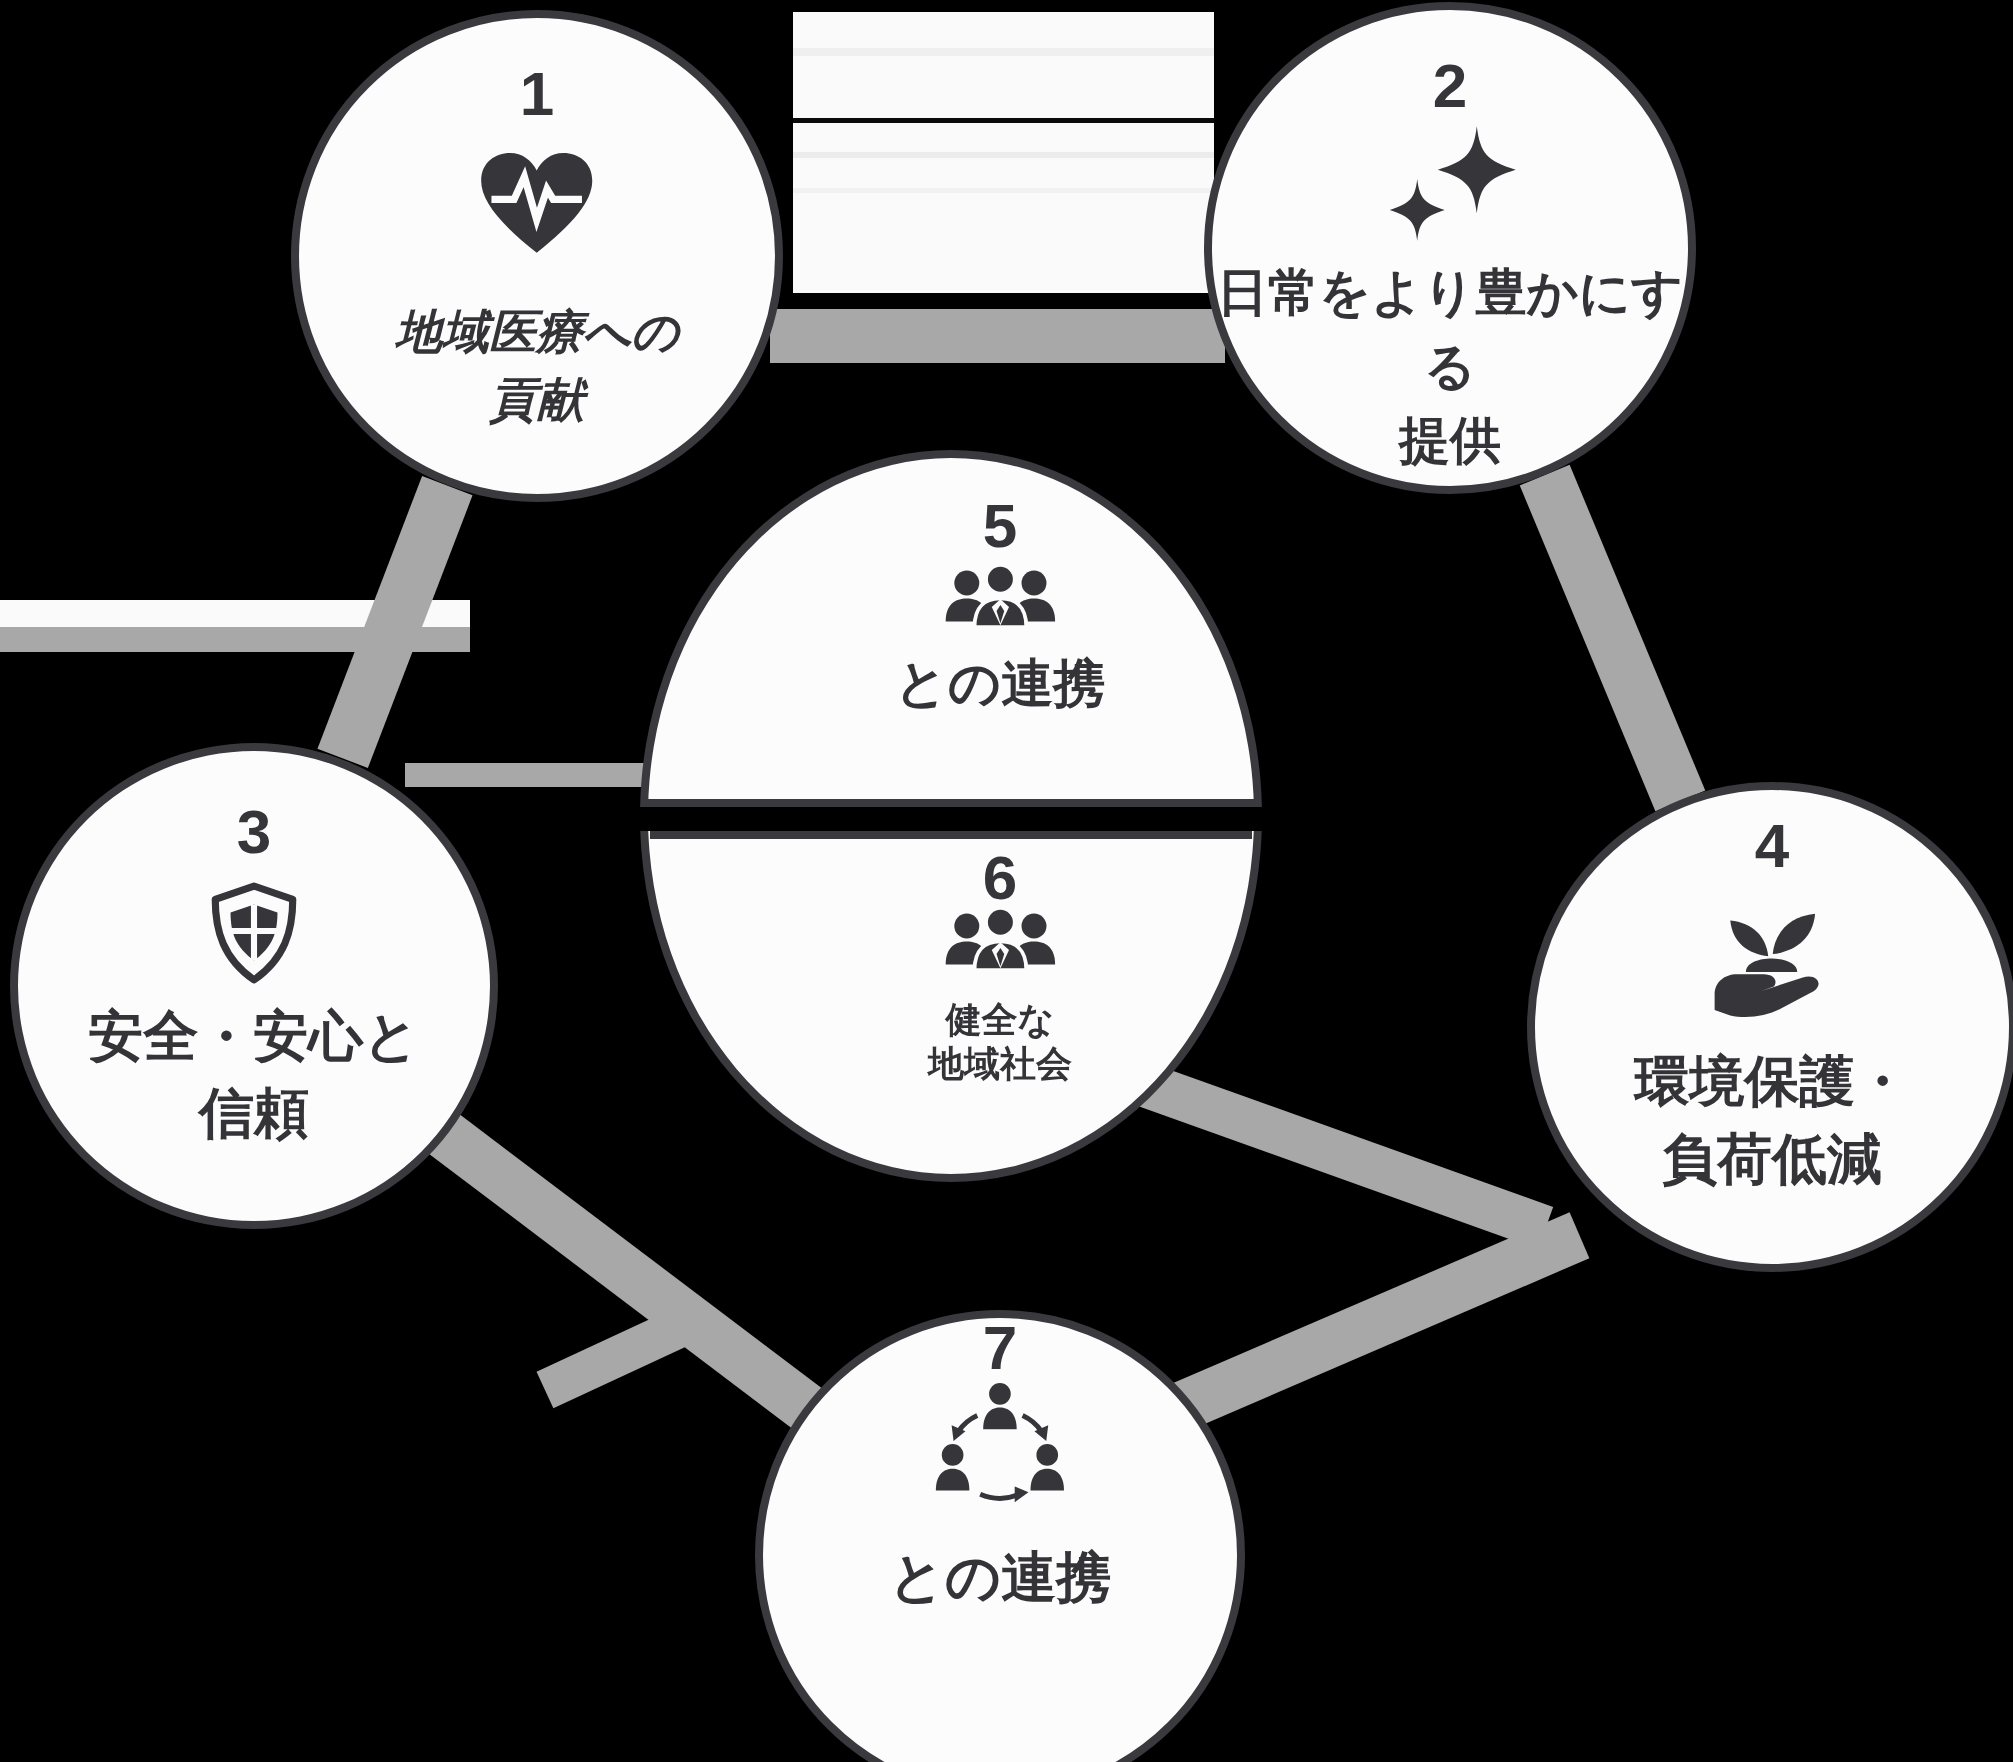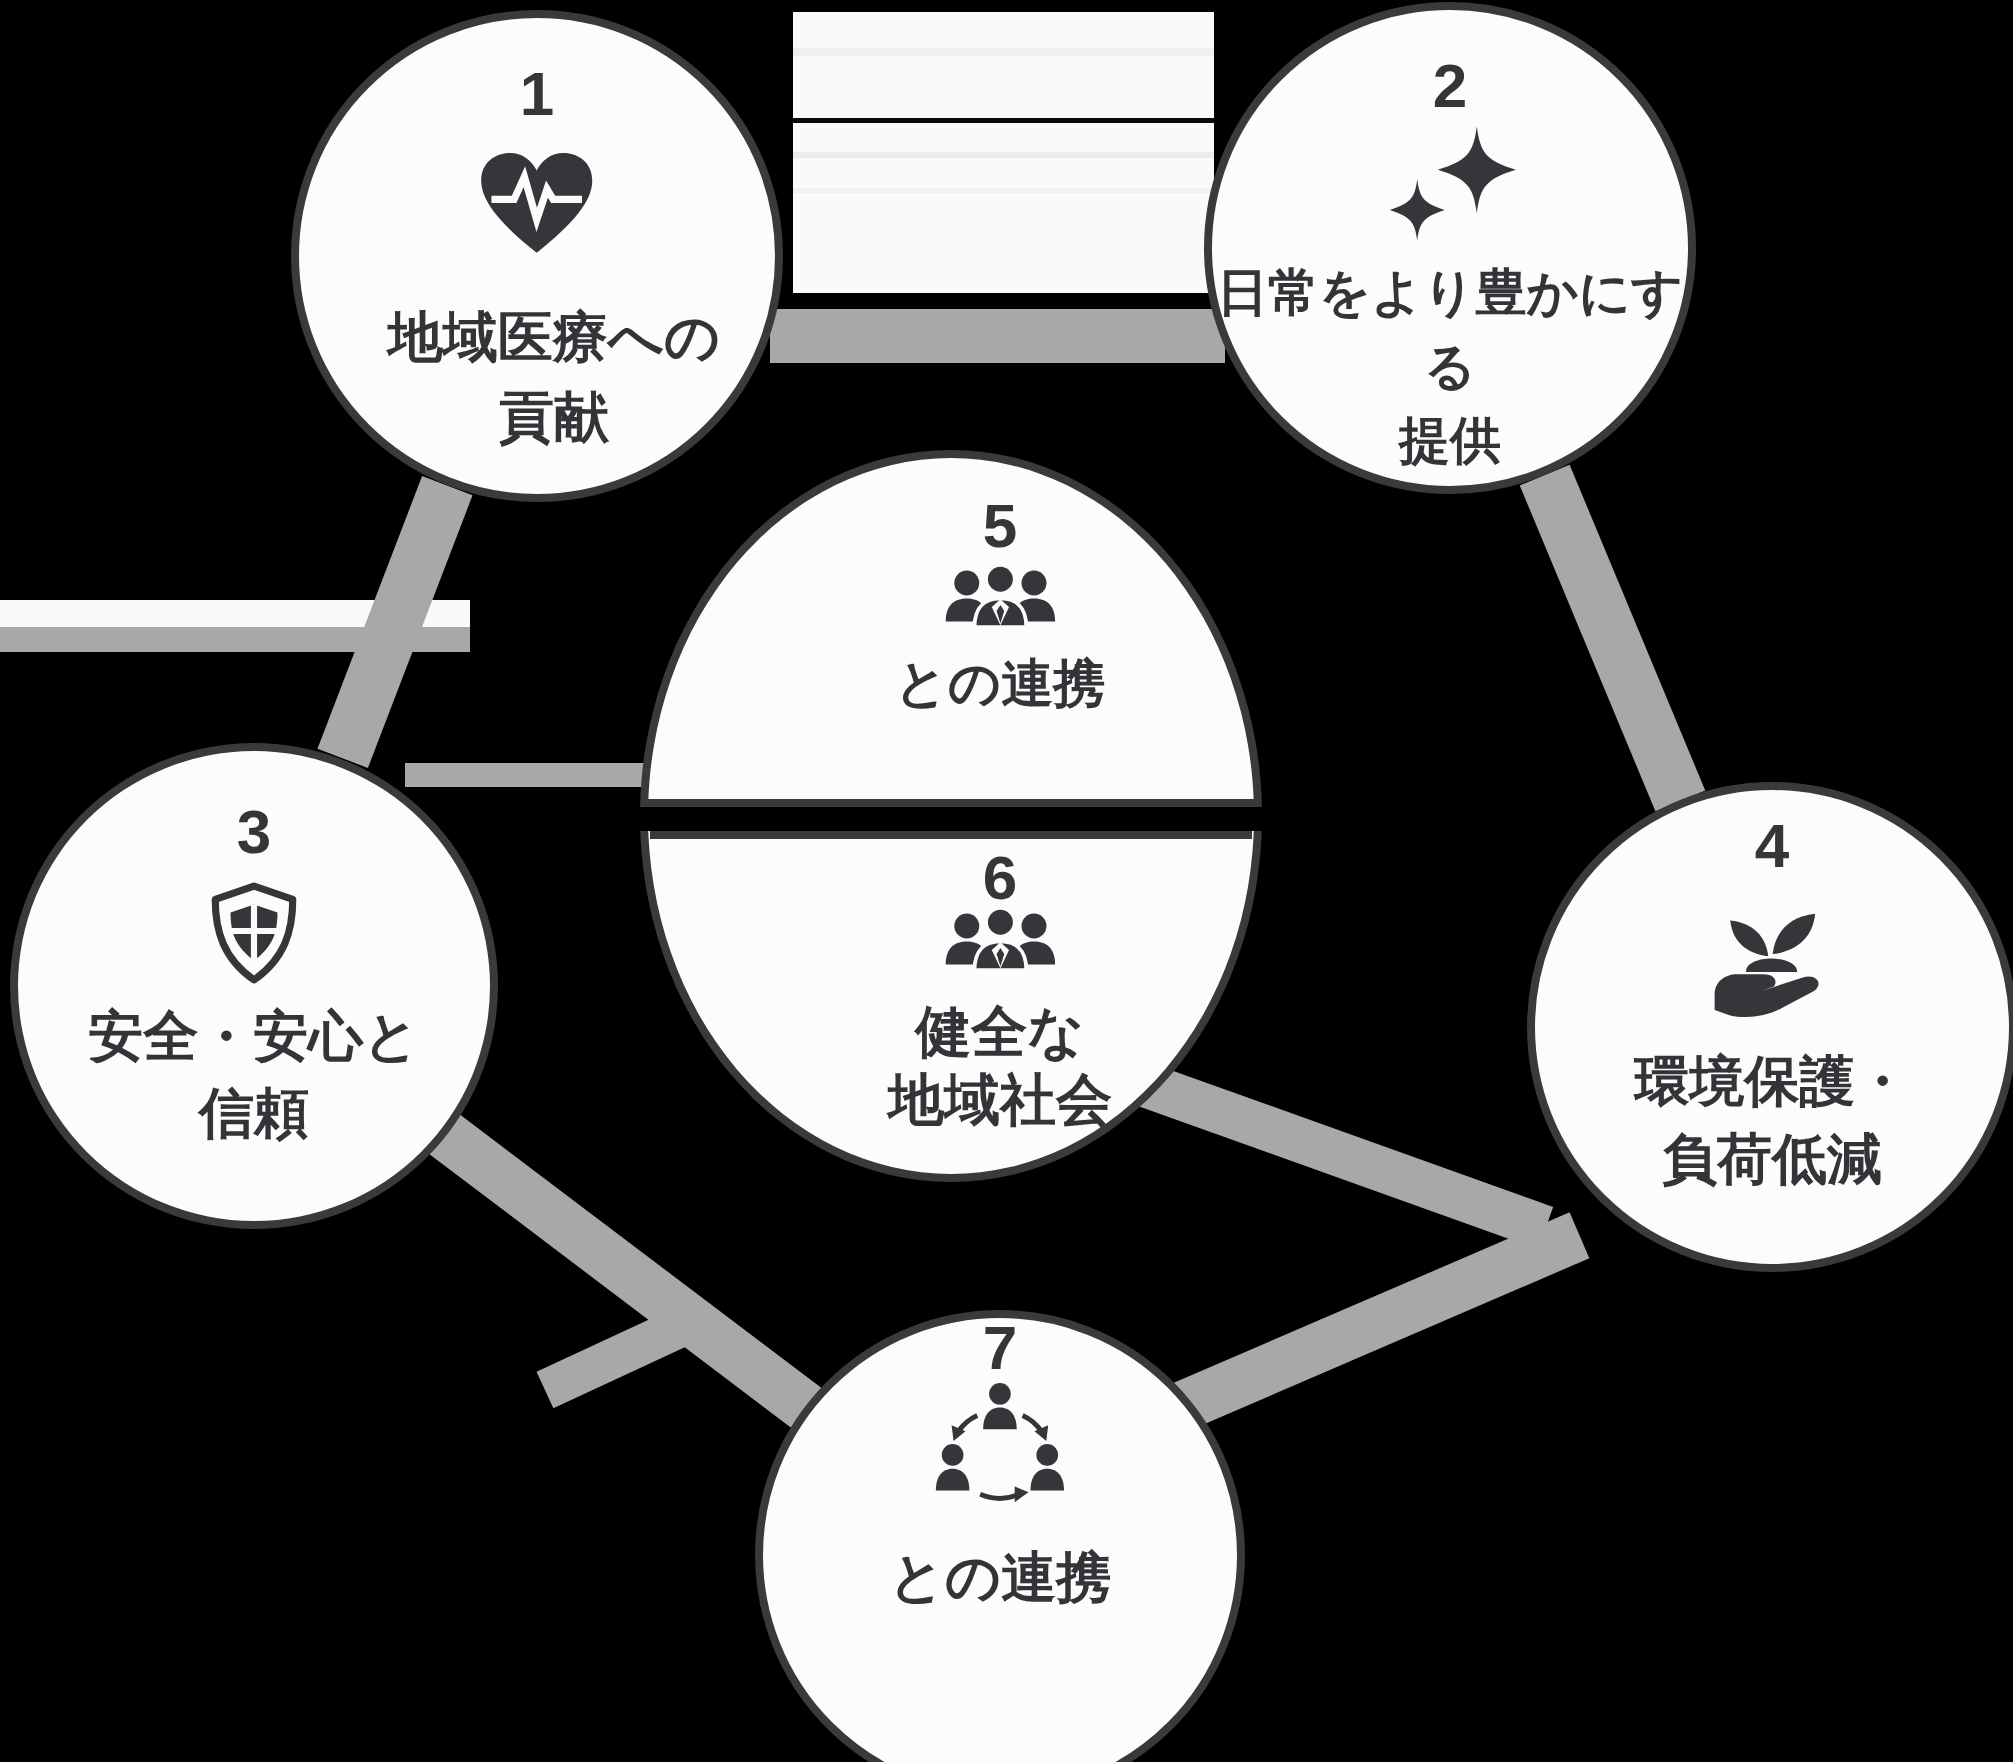--- a/index.html
+++ b/index.html
@@ -64,26 +64,26 @@
   #i2{left:1204px;top:124px;width:492px;height:126px;}
   #i3{left:10px;top:882px;width:488px;height:102px;}
   #i4{left:1527px;top:896px;width:490px;height:134px;}
   #i5{left:700px;top:560px;width:600px;height:96px;}
   #i6{left:700px;top:903px;width:600px;height:96px;}
   #i7{left:700px;top:1380px;width:600px;height:138px;}
   .icon svg{height:100%;}
 
   .label{position:absolute;text-align:center;font-weight:700;color:#333338;z-index:3;}
   .label .ln{display:block;}
-  #t1{left:308px;top:298px;width:492px;font-size:55px;line-height:1.45;}
+  #t1{left:291px;top:298px;width:492px;font-size:47px;line-height:1.45;font-style:italic;}
   #t2{left:1194px;top:256px;width:512px;font-size:51px;line-height:1.45;}
   #t3{left:10px;top:998px;width:488px;font-size:55px;line-height:1.4;}
   #t4{left:1527px;top:1042px;width:490px;font-size:55px;line-height:1.42;}
   #t5{left:700px;top:652px;width:600px;font-size:52px;line-height:1.22;}
-  #t6{left:700px;top:998px;width:600px;font-size:56px;line-height:1.22;text-align:center;}
+  #t6{left:700px;top:998px;width:600px;font-size:36px;line-height:1.22;text-align:center;}
   #t7{left:700px;top:1540px;width:600px;font-size:55px;line-height:1.38;}
 </style>
 </head>
 <body>
 
 <div class="canvas">
 
   <div class="band" id="bandA">
     <div class="stripe s1"></div>
     <div class="stripe dark-line"></div>

